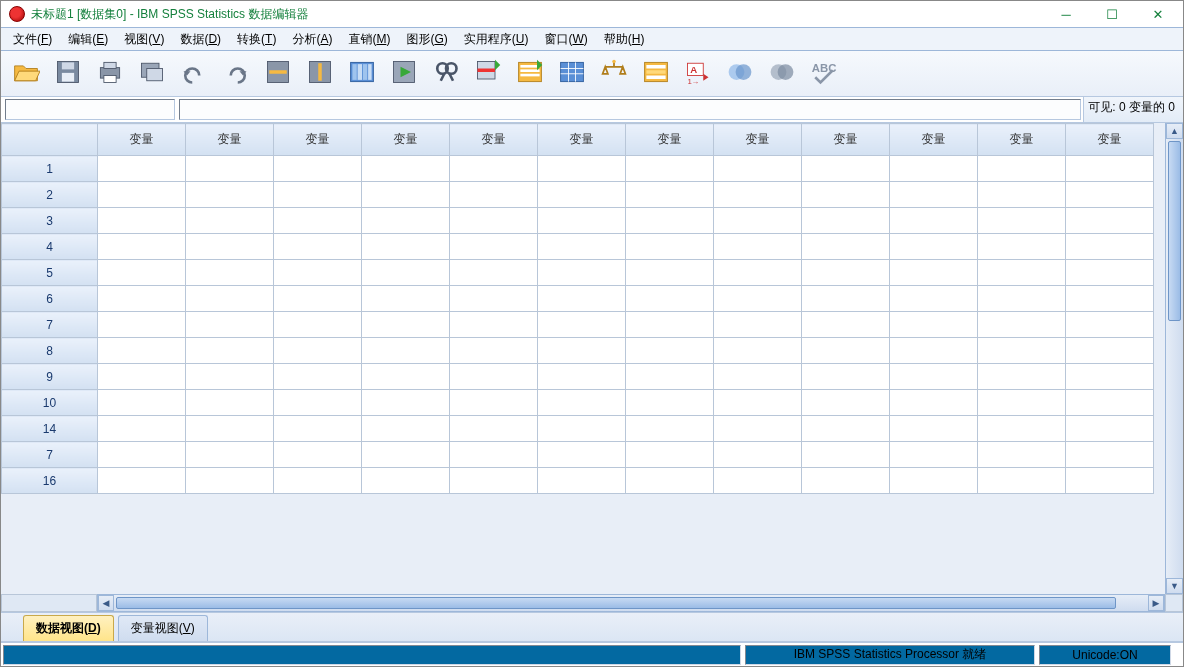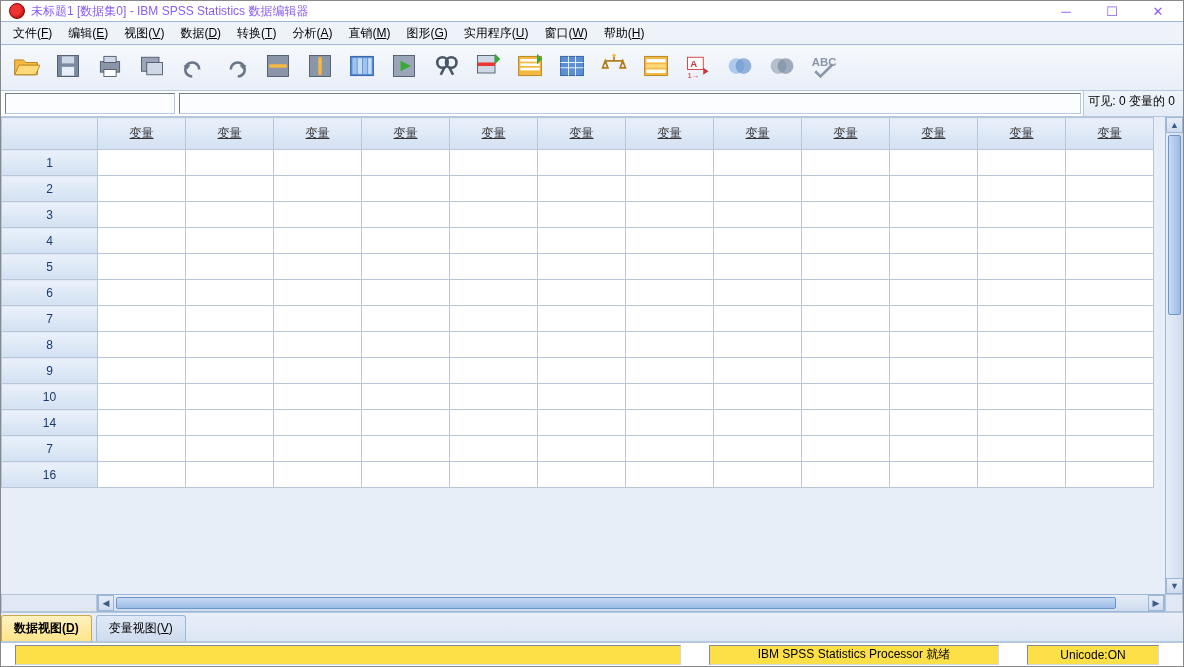--- a/index.html
+++ b/index.html
@@ -1,19 +1,19 @@
 <!DOCTYPE html>
 <html><head>
 <meta charset="utf-8">
 <style>
 * { margin:0; padding:0; box-sizing:border-box; font-family: "Microsoft YaHei", Arial, sans-serif; }
 body { background:#fff; width:1184px; height:667px; overflow:hidden; display:flex; flex-direction:column; border:1px solid #888; }
 
 
-.titlebar { height:20px; display:flex; align-items:center; padding:8px 2px; font-size:12px; color:#8b5cf6; }
+.titlebar { height:26px; display:flex; align-items:center; padding:8px 2px; font-size:12px; color:#15803d; }
 .titlebar .app-icon { width:16px; height:16px; margin:0 6px; background:radial-gradient(circle at 40% 40%,#e33 40%,#900 100%); border-radius:50%; position:relative; border:1px solid #800;}
 .titlebar .title-text { flex:0 0 auto; }
 .titlebar .spacer { flex:1; }
 .win-btns { display:flex; }
 .win-btns div { width:46px; height:30px; display:flex; align-items:center; justify-content:center; font-size:13px; }
 
 
 .menubar { height:24px; background:#eef3fa; border:1px solid #9db7d9; border-left:none; border-right:none; display:flex; align-items:center; font-size:12px; padding-left:4px;}
 .menubar .menu-item { padding:10px 8px; cursor:default; }
 .menubar .menu-item u{ text-decoration:underline;}
@@ -29,43 +29,43 @@
 .address-row .addr-main { flex:1; border:1px inset #b6c8e0; background:#fcfdfe; margin:2px;}
 .address-row .visible { padding:2px 8px 0 4px; font-size:12px; color:#000; white-space:nowrap; background:linear-gradient(#f0f5fb,#e3ecf7); border-left:1px solid #b6c8e0;}
 
 
 .grid-wrap { flex:1; display:flex; flex-direction:column; background:#e8eef7; overflow:hidden;}
 .grid-body { flex:1; overflow:hidden; position:relative; display:flex;}
 .grid-table { border-collapse:collapse; table-layout:fixed; font-size:12px; color:#333; }
 .grid-table th, .grid-table td { border:1px solid #b8c6d8; background:#fff; height:26px; text-align:center; font-weight:normal;}
 .grid-table thead th { background:linear-gradient(#eaf1fb,#d3e1f2); height:32px; color:#333; }
 .grid-table .rownum { width:96px; background:linear-gradient(#eaf1fb,#d3e1f2)!important; color:#1a3a6e;}
-.grid-table .colhead { width:88px;text-decoration:underline; }
+.grid-table .colhead { width:88px; }
 .vscroll { width:18px; background:linear-gradient(90deg,#e6edf7,#cfdcef); border-left:1px solid #9db7d9; position:relative;}
 .vscroll .thumb{ position:absolute; left:2px; right:2px; top:18px; height:180px; background:linear-gradient(90deg,#c7daf3,#9bbce6); border:1px solid #6e95c7; border-radius:2px;}
 .vscroll .arrow{ position:absolute; left:0;right:0; height:16px; display:flex;align-items:center;justify-content:center; font-size:9px; color:#3a5a88; background:linear-gradient(#e6edf7,#cfdcef); border:1px solid #9db7d9;}
 .vscroll .up{top:0;} .vscroll .down{bottom:0;}
 
 .hscroll-row { height:18px; display:flex; }
 .hscroll-row .pad { width:96px; background:#dfe8f4; border:1px solid #b8c6d8;}
 .hscroll { flex:1; background:linear-gradient(#e6edf7,#cfdcef); border:1px solid #9db7d9; position:relative;}
 .hscroll .arrow{ position:absolute; top:0;bottom:0; width:16px; display:flex;align-items:center;justify-content:center; font-size:9px; color:#3a5a88; background:linear-gradient(#e6edf7,#cfdcef); border:1px solid #9db7d9;}
 .hscroll .left{left:0;} .hscroll .right{right:0;}
 .hscroll .thumb{ position:absolute; top:2px; bottom:2px; left:18px; width:1000px; background:linear-gradient(#c7daf3,#9bbce6); border:1px solid #6e95c7; border-radius:2px;}
 .hscroll-row .corner{ width:18px; background:#dfe8f4; border:1px solid #b8c6d8;}
 
 
-.view-tabs { height:30px; background:linear-gradient(#e9eff8,#dbe6f4); display:flex; align-items:flex-end; padding:0 0; border-top:1px solid #b6c8e0; border-bottom:1px solid #b6c8e0;}
+.view-tabs { height:30px; background:linear-gradient(#e9eff8,#dbe6f4); display:flex; align-items:flex-end; padding:0 22px; border-top:1px solid #b6c8e0; border-bottom:1px solid #b6c8e0;}
 .view-tab { padding:4px 12px; font-size:12px; border:1px solid #9db7d9; border-bottom:none; margin-right:4px; border-radius:3px 3px 0 0; background:linear-gradient(#e0e9f6,#cfdcef); cursor:default;}
 .view-tab.active { background:linear-gradient(#fff1c0,#ffe48a); border-color:#c9a94a; font-weight:bold;}
 .view-tab u{text-decoration:underline;}
 
 
 .statusbar { height:24px; display:flex; align-items:center; font-size:12px; border-top:1px solid #b6c8e0; padding-right:10px;}
-.statusbar .cell { border:1px inset #cfd8e6; height:20px; margin:14px; padding:1px 8px; display:flex; align-items:center; background:#fde047;}
+.statusbar .cell { border:1px inset #cfd8e6; height:20px; margin:2px; padding:1px 8px; display:flex; align-items:center; background:#0369a1;}
 .statusbar .flex { flex:1; }
 </style>
 </head>
 <body>
 
 <div class="titlebar">
   <div class="app-icon"></div>
   <div class="title-text">未标题1 [数据集0] - IBM SPSS Statistics 数据编辑器</div>
   <div class="spacer"></div>
   <div class="win-btns">

